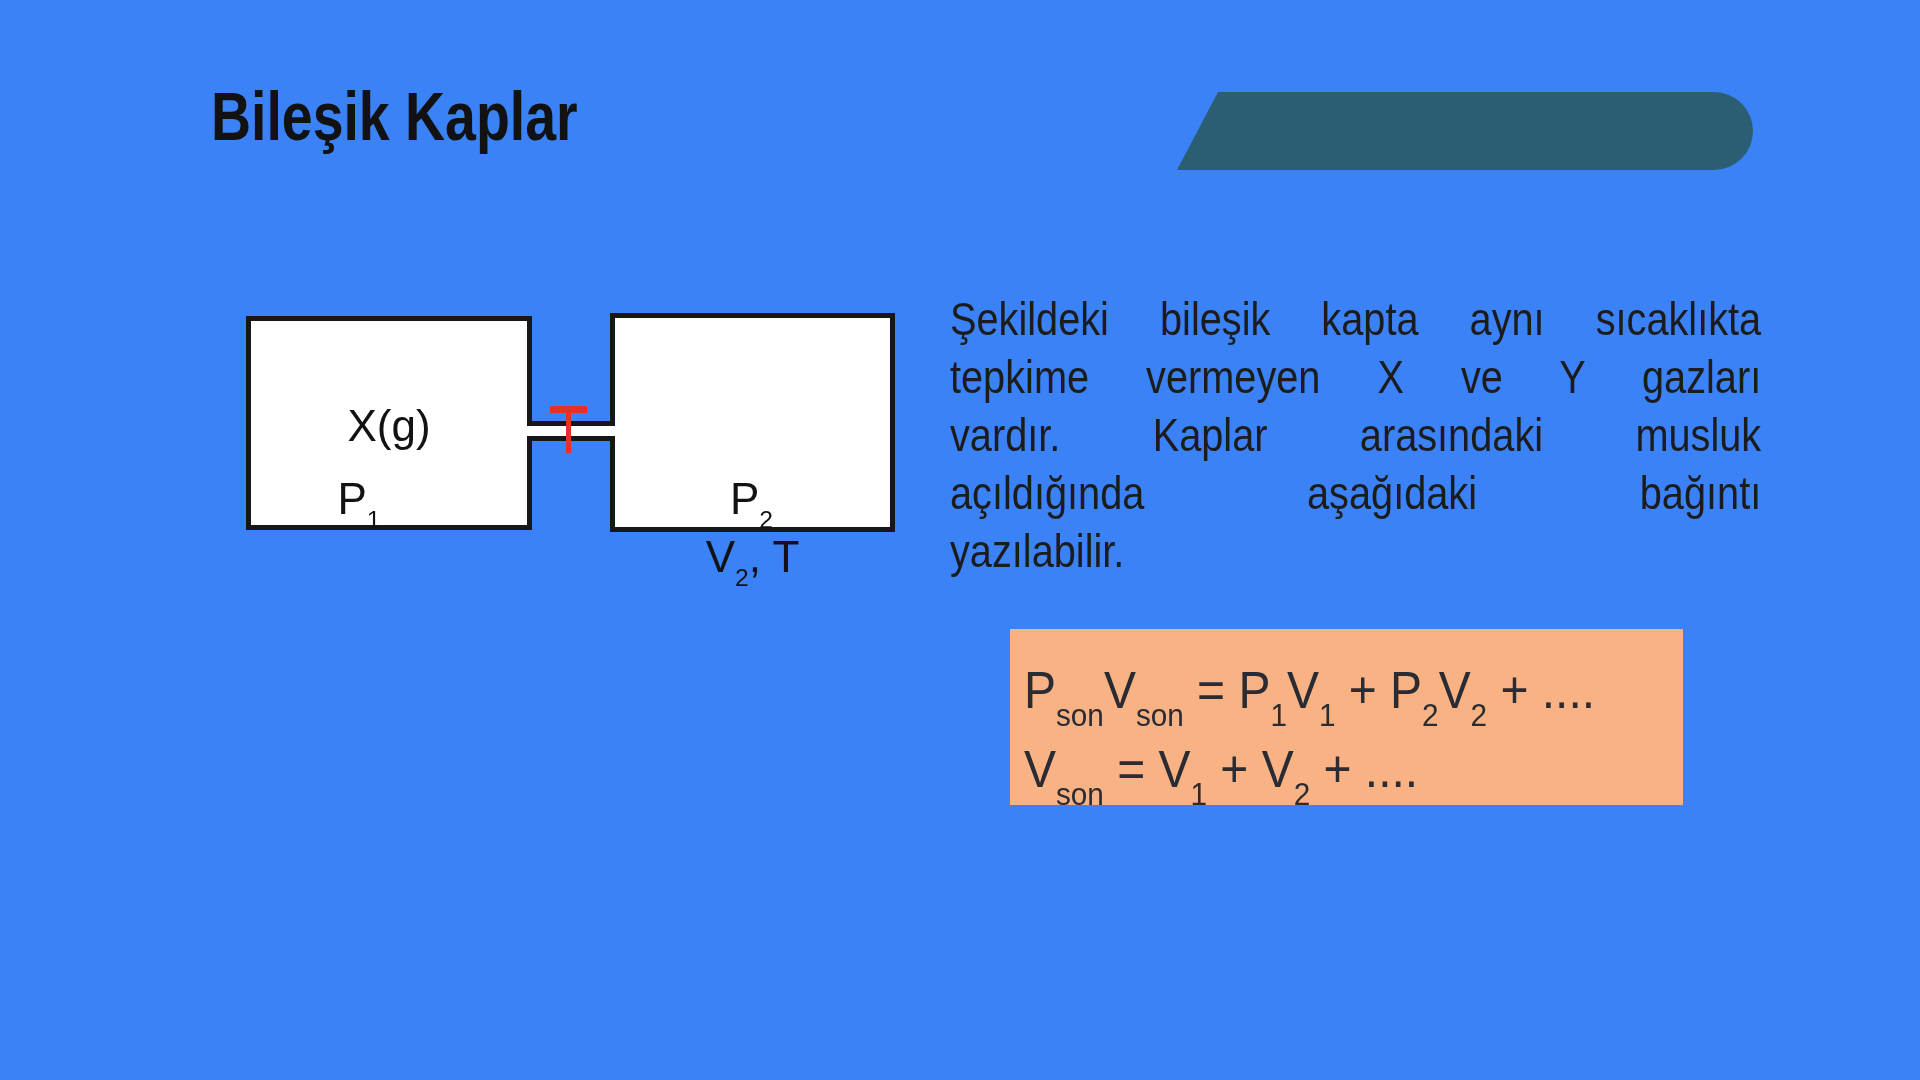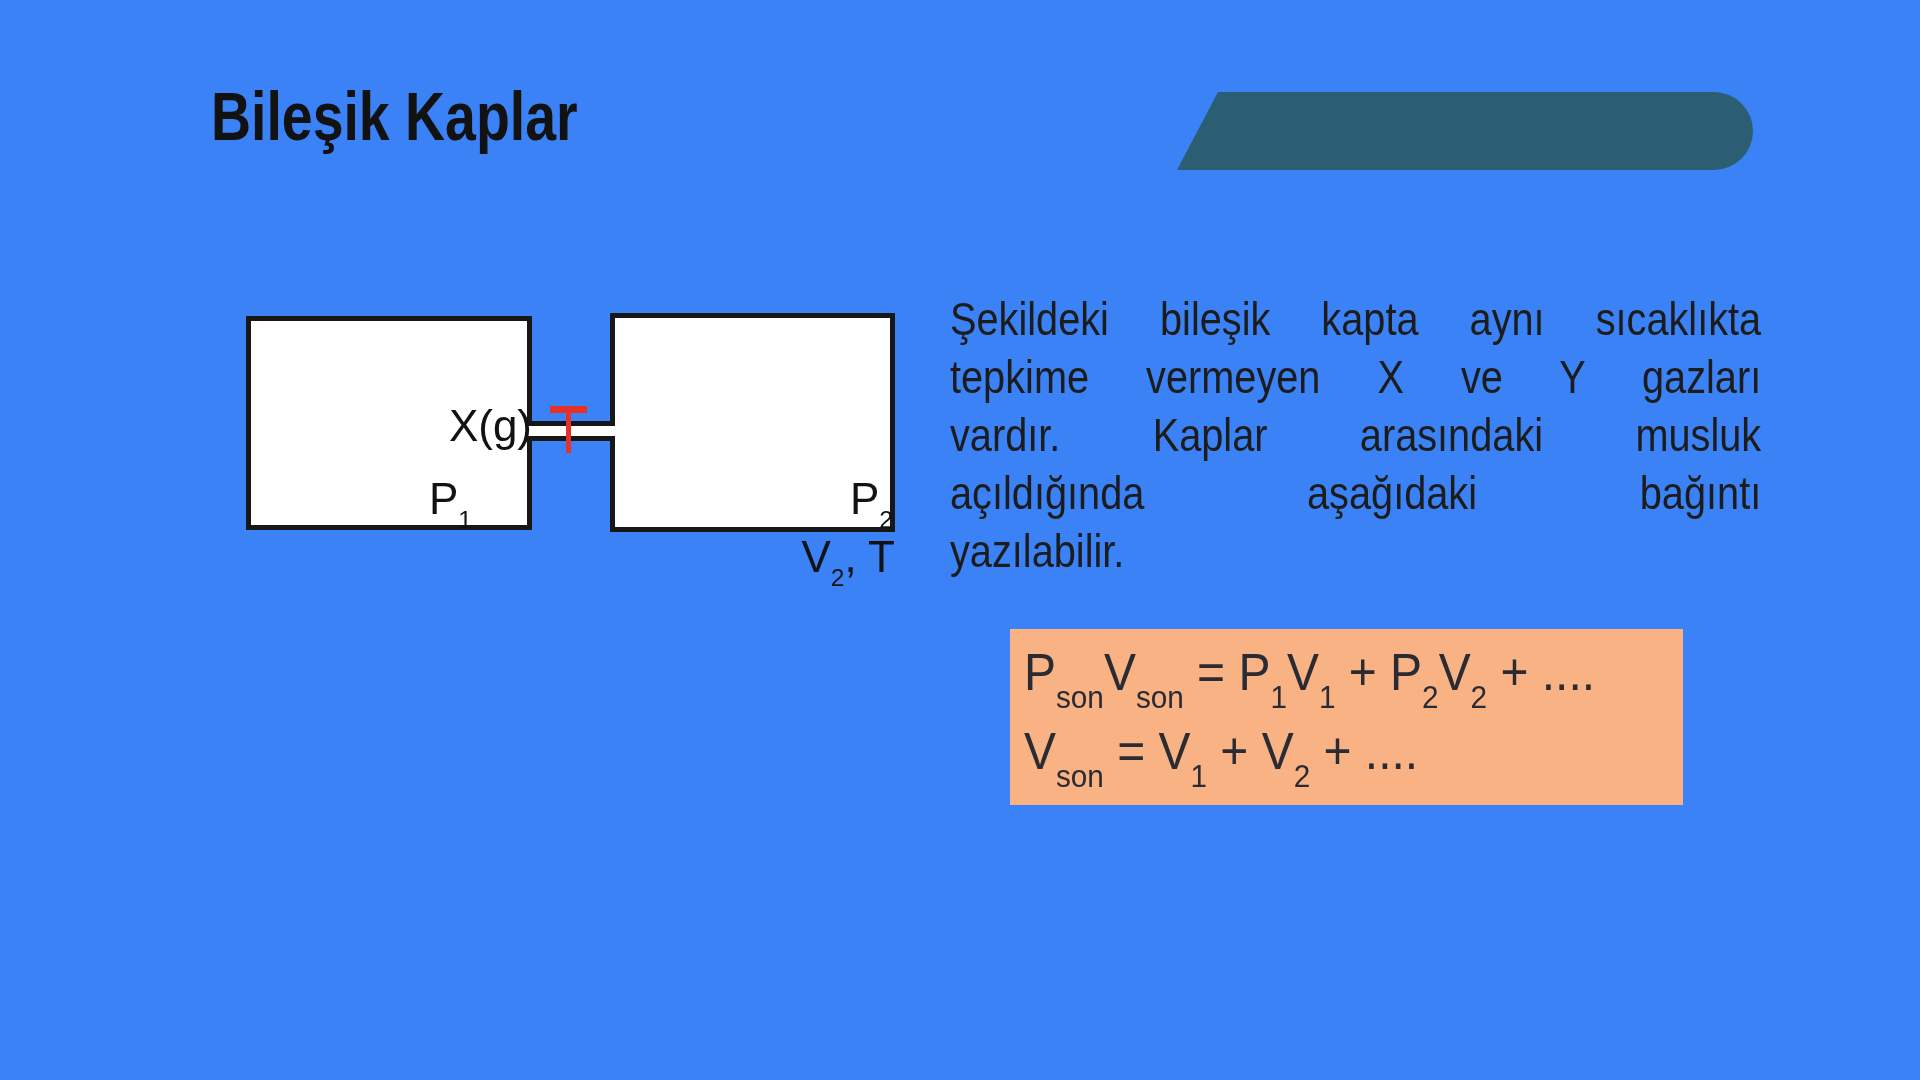--- a/index.html
+++ b/index.html
@@ -67,21 +67,21 @@
     left: 566px; top: 407px; width: 5px; height: 46px;
     z-index: 4;
   }
   .valve-bar {
     position: absolute;
     left: 550px; top: 406px; width: 37px; height: 7px;
     z-index: 4;
   }
   .dlabel {
     position: absolute;
-    text-align: right;
+    text-align: center;
     color: #121212;
     font-size: 44px;
     line-height: 1;
     z-index: 5;
   }
   .dlabel sub {
     font-size: 0.56em;
     vertical-align: -0.58em;
     line-height: 0;
   }
@@ -112,21 +112,21 @@
     text-align-last: left;
   }
   
   .formula-box {
     position: absolute;
     left: 1010px;
     top: 629px;
     width: 673px;
     height: 176px;
     box-sizing: border-box;
-    padding: 4px 0 0 14px;
+    padding: 22px 0 0 14px;
   }
   .formula-line {
     font-size: 51px;
     line-height: 79px;
     color: #2b2b33;
     white-space: nowrap;
     transform: scaleX(0.94);
     transform-origin: left top;
   }
   .formula-line sub {

